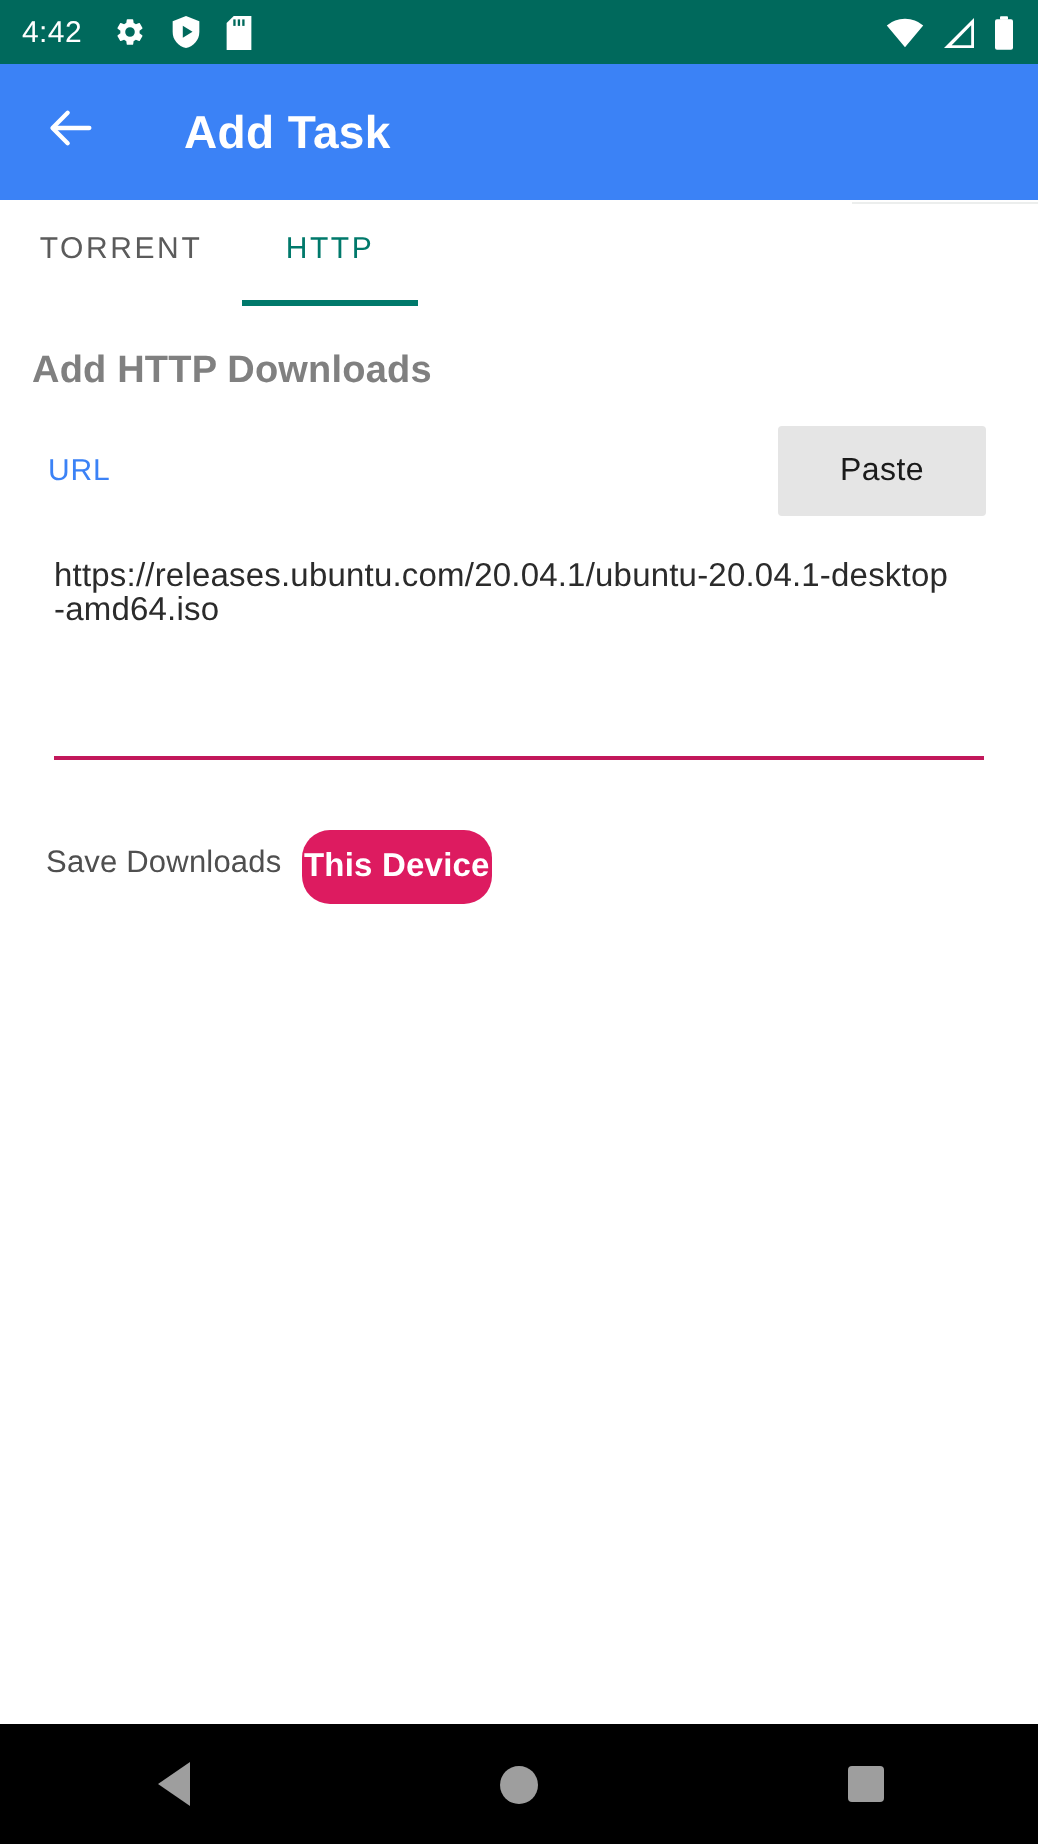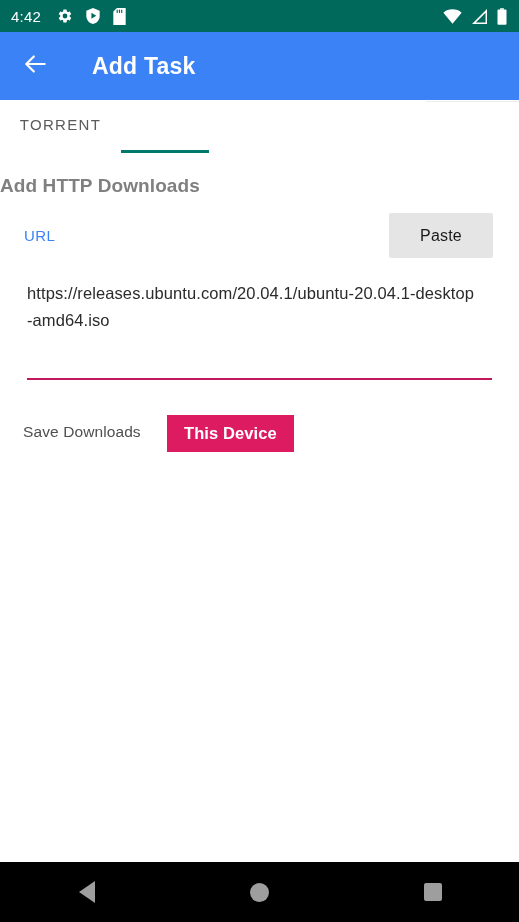--- a/index.html
+++ b/index.html
@@ -111,21 +111,21 @@
   .divider-hairline {
     position: absolute;
     top: 101px; left: 0;
     width: 519px; height: 1px;
     background: #eceeed;
   }
 
   
   .section-header {
     position: absolute;
-    top: 175px; left: 0;
+    top: 175px; left: 16px;
     font-size: 19px;
     font-weight: bold;
     color: #808080;
     letter-spacing: 0.1px;
   }
 
   .url-label {
     position: absolute;
     top: 227px; left: 24px;
     font-size: 15px;
@@ -146,21 +146,21 @@
     cursor: pointer;
     letter-spacing: 0.2px;
   }
 
   .url-field {
     position: absolute;
     top: 280px; left: 27px;
     width: 448px;
     font-size: 16.5px;
     color: #2b2b2b;
-    line-height: 27px;
+    line-height: 17px;
     letter-spacing: 0.1px;
     word-break: break-all;
     cursor: text;
   }
   .url-underline {
     position: absolute;
     top: 378px; left: 27px;
     width: 465px; height: 2px;
     background: #c2185b;
   }
@@ -168,26 +168,26 @@
   .save-location-label {
     position: absolute;
     top: 423px; left: 23px;
     font-size: 15.5px;
     color: #4f4f4f;
     letter-spacing: 0.1px;
   }
 
   .this-device-button {
     position: absolute;
-    top: 415px; left: 167px;
+    top: 415px; left: 151px;
     height: 37px;
-    padding: 0 17px;
+    padding: 0 1px;
     background: #dd1b60;
     border: none;
-    border-radius: 0;
+    border-radius: 14px;
     color: #ffffff;
     font-size: 16.5px;
     font-weight: bold;
     font-family: "Liberation Sans", sans-serif;
     cursor: pointer;
     letter-spacing: 0.1px;
   }
 
   .save-path {
     position: absolute;
@@ -309,20 +309,21 @@
           <polyline points="10,5 3,12 10,19"></polyline>
         </svg>
       </span>
     </div>
     <div class="app-title">Add Task</div>
   </div>
 
   <div class="divider-hairline"></div>
   <div class="tab-bar">
     <div class="tab tab-torrent">TORRENT</div>
+    <div class="tab tab-http">HTTP</div>
   </div>
   <div class="tab-indicator"></div>
 
   <div class="section-header">Add HTTP Downloads</div>
 
   <div class="url-label">URL</div>
 
   <button class="paste-button">Paste</button>
 
   <div class="url-field">https://releases.ubuntu.com/20.04.1/ubuntu-20.04.1-desktop-amd64.iso</div>

